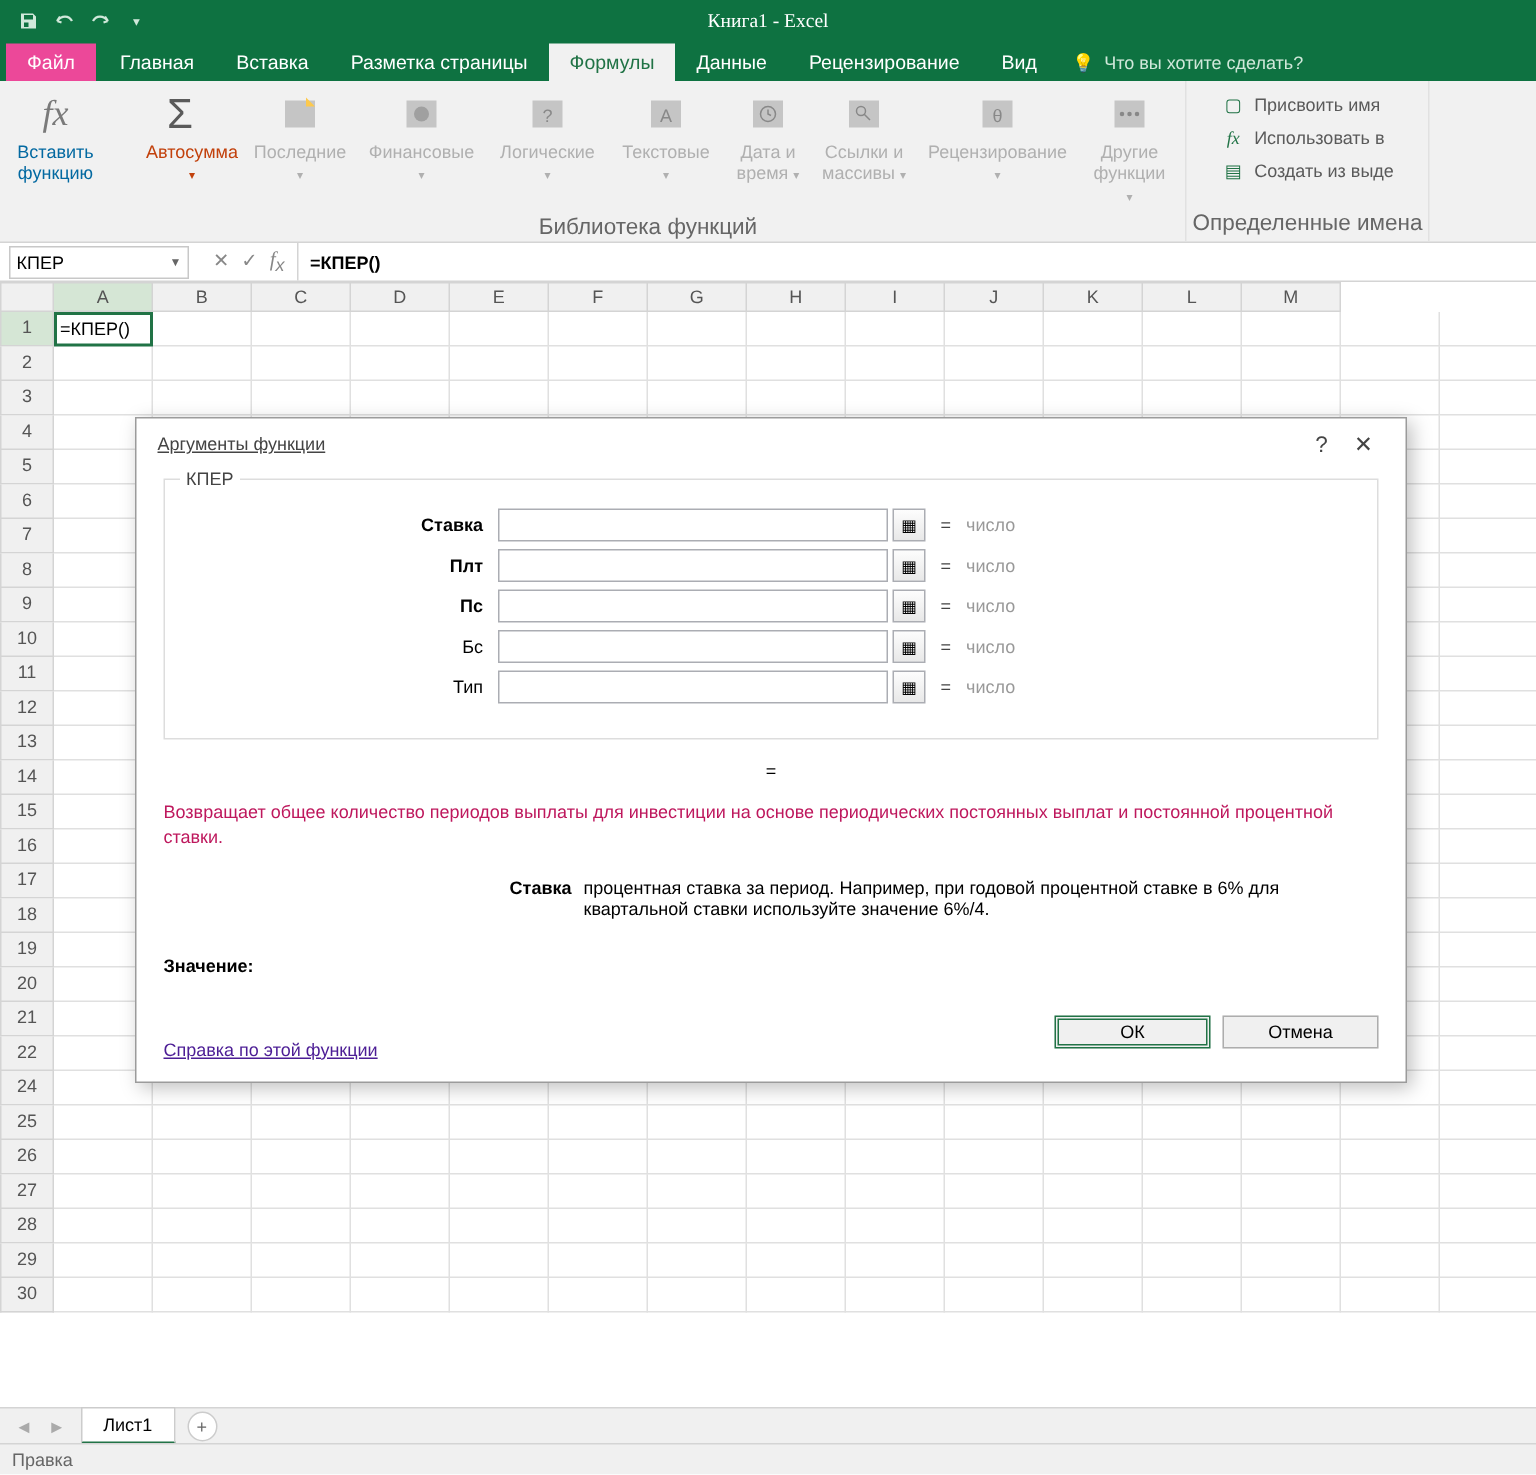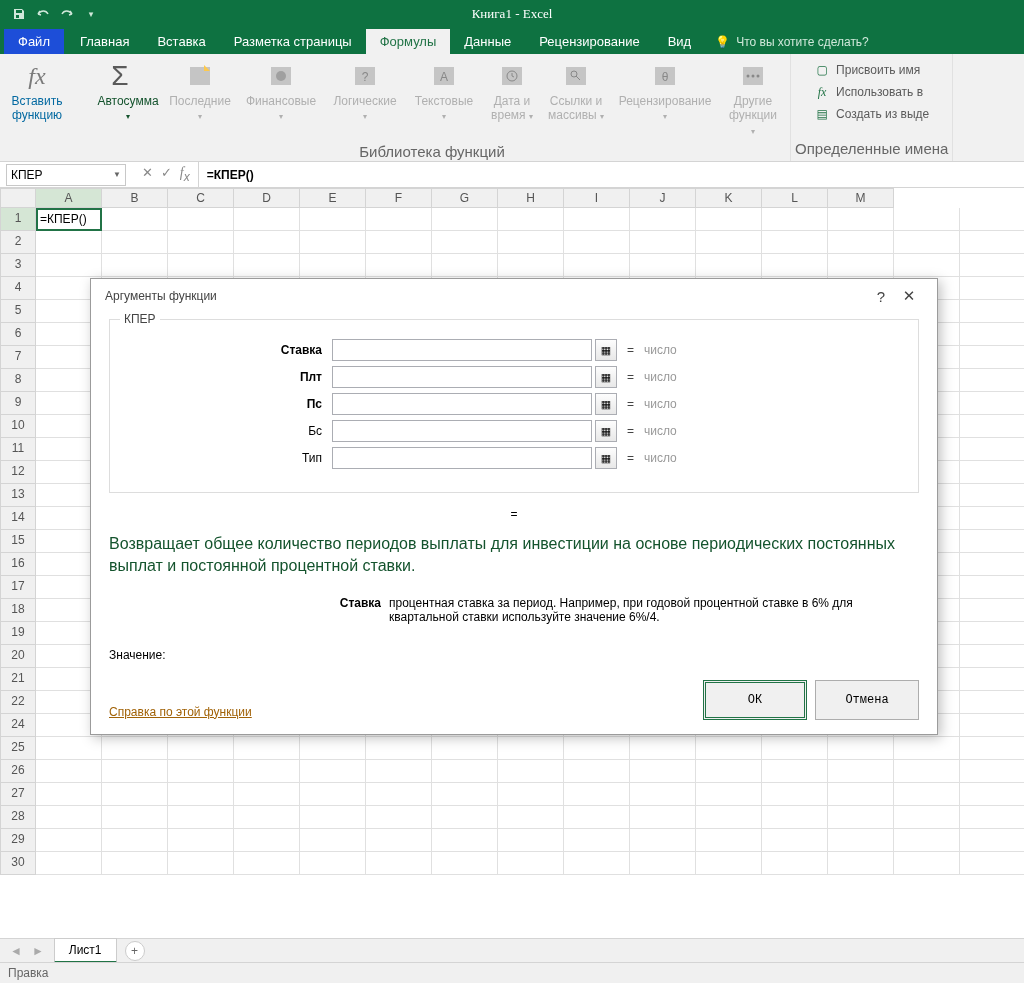--- a/index.html
+++ b/index.html
@@ -3,21 +3,21 @@
 <meta charset="utf-8">
 <style>
 *{box-sizing:border-box;margin:0;padding:0;font-family:'Segoe UI',Tahoma,sans-serif;font-size:12px;}
 body{background:#fff;width:1024px;height:983px;overflow:hidden;position:relative;}
 .titlebar{height:28px;background:#0e7241;display:flex;align-items:center;color:#fff;position:relative;}
 .qat{display:flex;align-items:center;gap:2px;padding:0 8px;}
 .qat-btn{width:22px;height:22px;display:flex;align-items:center;justify-content:center;color:#d0e8da;}
 .title-txt{position:absolute;left:50%;transform:translateX(-50%);color:#fff;font-size:13px;font-family:Liberation Serif, serif;}
 .menubar{height:26px;background:#0e7241;display:flex;align-items:flex-end;padding:0 4px;overflow:hidden;}
 .tab{padding:5px 14px;color:#fff;font-size:13px;cursor:pointer;white-space:nowrap;}
-.tab.file{background:#1d4ed8;margin-right:2px;}
+.tab.file{background:#ec4899;margin-right:2px;}
 .tab.active{background:#f1f1f1;color:#217346;}
 .tell-me{display:flex;align-items:center;color:#d0e8da;padding:5px 10px;gap:6px;}
 .ribbon{height:108px;background:#f1f1f1;border-bottom:1px solid #d4d4d4;display:flex;overflow:hidden;}
 .rgroup{display:flex;flex-direction:column;align-items:center;border-right:1px solid #e1e1e1;padding:2px 4px;}
 .rgroup-content{flex:1;display:flex;align-items:flex-start;}
 .rgroup-label{font-size:15px;color:#666;padding:2px 0;}
 .rbtn{display:flex;flex-direction:column;align-items:center;padding:4px 6px;width:76px;text-align:center;cursor:pointer;}
 .rbtn-icon{width:32px;height:32px;display:flex;align-items:center;justify-content:center;color:#7a7a7a;font-size:24px;}
 .rbtn-label{font-size:12px;color:#0369a1;line-height:1.2;margin-top:2px;}
 .rbtn.gray .rbtn-label{color:#b0b0b0;}
@@ -39,43 +39,43 @@
 .colhead{width:66px;border:1px solid #d4d4d4;border-left:none;background:#f0f0f0;text-align:center;font-size:12px;color:#555;line-height:18px;flex-shrink:0;}
 .colhead.sel{background:#d5e6d5;}
 .rows{display:flex;flex-direction:column;}
 .row{display:flex;height:23px;}
 .rowhead{width:36px;border:1px solid #d4d4d4;border-top:none;background:#f0f0f0;text-align:center;font-size:12px;color:#555;line-height:21px;flex-shrink:0;}
 .rowhead.sel{background:#d5e6d5;}
 .cell{width:66px;border-right:1px solid #e0e0e0;border-bottom:1px solid #e0e0e0;flex-shrink:0;padding:0 2px;font-size:12px;line-height:21px;overflow:visible;white-space:nowrap;}
 .cell.active{border:2px solid #217346;line-height:19px;position:relative;z-index:1;}
 .dialog{position:absolute;top:278px;left:90px;width:848px;background:#fff;border:1px solid #9b9b9b;box-shadow:3px 3px 12px rgba(0,0,0,0.25);z-index:100;}
 .dlg-title{height:34px;display:flex;align-items:center;padding:0 14px;font-size:13px;color:#444;}
-.dlg-title-txt{flex:1;}
+.dlg-title-txt{flex:1;text-decoration:underline;}
 .dlg-help,.dlg-close{width:28px;text-align:center;cursor:pointer;color:#444;font-size:15px;}
 .dlg-body{padding:6px 18px 14px;}
 .fieldset{border:1px solid #ddd;padding:14px 12px 18px;margin-bottom:10px;position:relative;}
 .legend{position:absolute;top:-8px;left:10px;background:#fff;padding:0 4px;font-size:12px;color:#444;}
 .arg-row{display:flex;align-items:center;margin:5px 0;}
 .arg-label{width:210px;text-align:right;padding-right:10px;font-size:12px;}
 .arg-label.bold{font-weight:bold;}
 .arg-input{width:260px;height:22px;border:1px solid #abadb3;padding:0 3px;}
 .arg-ref{width:22px;height:22px;border:1px solid #abadb3;margin-left:3px;display:flex;align-items:center;justify-content:center;cursor:pointer;background:linear-gradient(#fdfdfd,#e8e8e8);}
 .arg-ref-icon{font-size:11px;}
 .arg-eq{margin:0 10px;color:#444;}
 .arg-type{color:#999;font-size:12px;}
-.desc{padding:8px 0;font-size:16px;color:#14532d;line-height:1.4;}
+.desc{padding:8px 0;font-size:12px;color:#be185d;line-height:1.4;}
 .desc-eq{text-align:center;padding:4px 0;}
 .arg-desc{display:flex;padding:10px 0 6px;}
 .arg-desc-label{width:280px;text-align:right;font-weight:bold;padding-right:8px;}
 .arg-desc-txt{flex:1;padding-right:30px;}
-.value-row{padding:18px 0 8px;font-size:12px;}
+.value-row{padding:18px 0 8px;font-size:12px;font-weight:bold;}
 .dlg-footer{display:flex;align-items:center;padding-top:10px;}
-.help-link{color:#a16207;text-decoration:underline;cursor:pointer;margin-top:24px;}
+.help-link{color:#4c1d95;text-decoration:underline;cursor:pointer;margin-top:24px;}
 .spacer{flex:1;}
-.dlg-btn{width:104px;height:40px;margin-left:8px;cursor:pointer;background:#f0f0f0;border:1px solid #adadad;font-size:12px;font-family:Liberation Mono, monospace;}
+.dlg-btn{width:104px;height:22px;margin-left:8px;cursor:pointer;background:#f0f0f0;border:1px solid #adadad;font-size:12px;}
 .dlg-btn.primary{border:1px solid #217346;outline:1px solid #217346;outline-offset:-3px;}
 .sheettabs{position:absolute;bottom:21px;left:0;right:0;height:24px;display:flex;align-items:center;background:#f0f0f0;border-top:1px solid #d4d4d4;}
 .nav-arrows{display:flex;padding:0 10px;gap:10px;color:#aaa;}
 .sheet-tab{padding:4px 14px;background:#fff;border:1px solid #ccc;border-bottom:2px solid #217346;font-size:12px;}
 .add-sheet{margin-left:8px;width:20px;height:20px;border:1px solid #ccc;border-radius:50%;display:flex;align-items:center;justify-content:center;color:#666;background:#fff;}
 .statusbar{position:absolute;bottom:0;left:0;right:0;height:21px;background:#f0f0f0;border-top:1px solid #d4d4d4;padding:0 8px;font-size:11px;color:#666;display:flex;align-items:center;}
 svg{display:block;}
 </style>
 </head>
 <body>
@@ -124,21 +124,21 @@
         <div class="rbtn-icon" style="font-family:'Times New Roman';font-style:italic;color:#7a7a7a;">fx</div>
         <div class="rbtn-label" style="white-space:pre-line;">Вставить
 функцию</div>
       </div>
     </div>
   </div>
   <div class="rgroup">
     <div class="rgroup-content">
       <div class="rbtn" style="width:84px;">
         <div class="rbtn-icon" style="font-size:28px;color:#5a5a5a;">Σ</div>
-        <div class="rbtn-label" style="color:#14532d;margin-left:16px;"><span>Автосумма</span> <span style="font-size:8px;">▾</span></div>
+        <div class="rbtn-label" style="color:#c2410c;margin-left:16px;"><span>Автосумма</span> <span style="font-size:8px;">▾</span></div>
       </div>
       <div class="rbtn gray">
         <div class="rbtn-icon">
             <svg width="26" height="26" viewBox="0 0 26 26">
               <rect x="3" y="4" width="20" height="18" fill="#c5c5c5"></rect>
               <polygon points="17,2 23,8 17,8" fill="#fdc94d"></polygon>
             </svg>
           </div>
         <div class="rbtn-label"><span>Последние</span> <span style="font-size:8px;">▾</span></div>
       </div>

